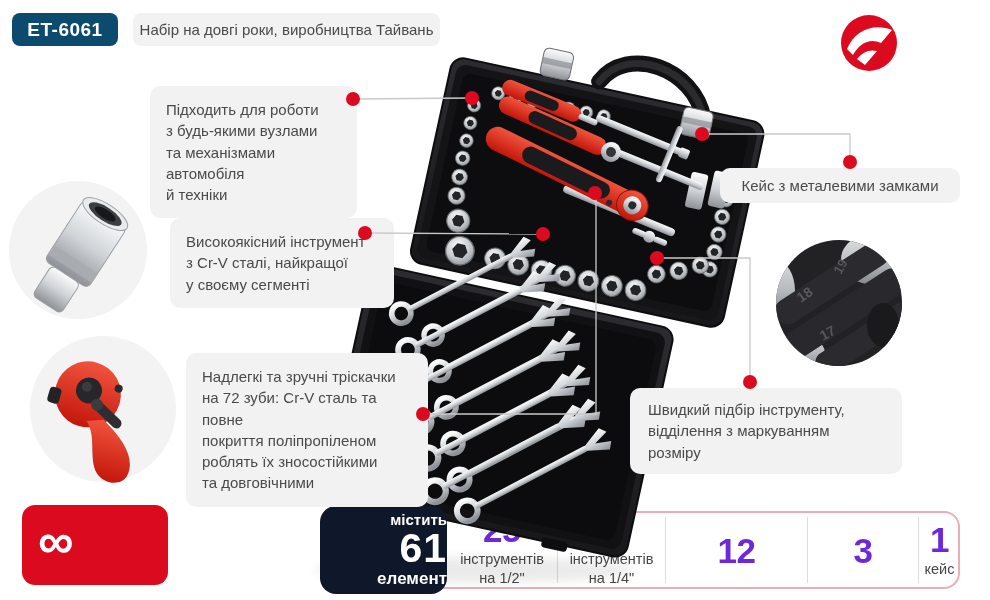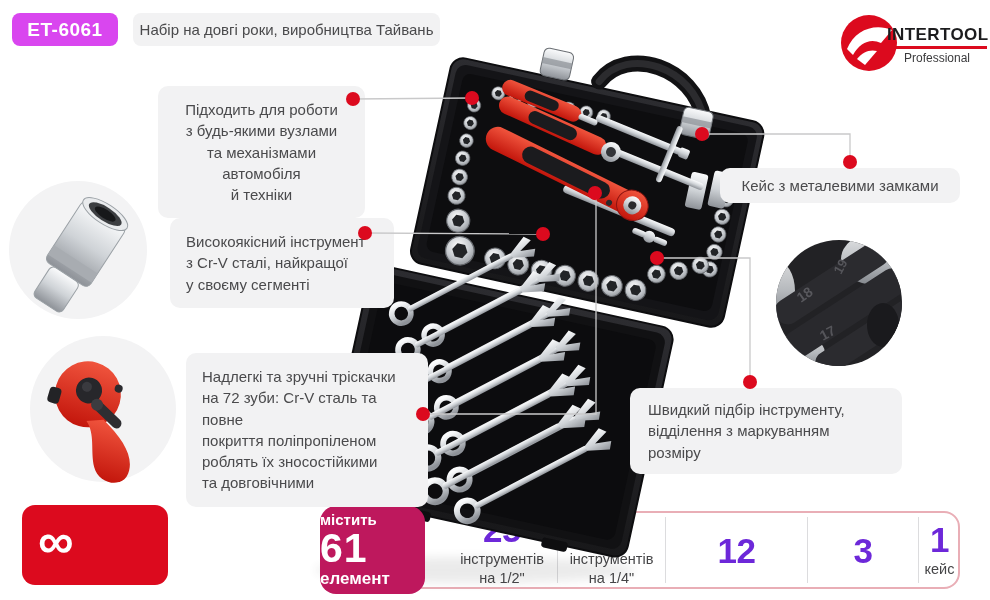--- a/index.html
+++ b/index.html
@@ -7,21 +7,21 @@
     width:990px;height:600px;position:relative;overflow:hidden;
     background:#ffffff;
     font-family:"Liberation Sans","DejaVu Sans",sans-serif;
     -webkit-font-smoothing:antialiased;
   }
   .abs{position:absolute;}
 
   
   .model-badge{
     left:12px;top:13px;width:106px;height:33px;
-    background:#d946ef;border-radius:8px;color:#fff;
+    background:#0c4a6e;border-radius:8px;color:#fff;
     font-size:19px;font-weight:800;letter-spacing:.5px;
     display:flex;align-items:center;justify-content:center;
   }
   .tagline-box{
     left:133px;top:13px;width:307px;height:33px;
     background:#f2f2f3;border-radius:8px;color:#4a4a4c;
     font-size:15px;display:flex;align-items:center;justify-content:center;text-align:right;
   }
 
   
@@ -31,42 +31,42 @@
   .logo-brand{font-size:17px;font-weight:800;color:#1c1c1e;letter-spacing:.4px;line-height:1;}
   .logo-rule{height:2.5px;background:#dc0a1e;margin-top:3px;}
   .logo-sub{font-size:12px;color:#3a3a3c;margin-top:2px;text-align:center;}
 
   
   .callout{
     background:#f2f2f3;border-radius:10px;color:#4a4a4c;
     font-size:15px;line-height:1.42;white-space:pre-line;
     padding:13px 16px;box-sizing:border-box;z-index:3;
   }
-  .co-fit{left:158px;top:86px;width:207px;text-align:center;}
+  .co-fit{left:150px;top:86px;width:207px;}
   .co-quality{left:170px;top:218px;width:224px;}
   .co-ratchets{left:186px;top:353px;width:242px;}
   .co-case{left:720px;top:168px;width:240px;padding:7px 14px;text-align:center;}
   .co-marking{left:630px;top:388px;width:272px;padding:11px 18px;}
 
   
   .warranty{
     left:22px;top:505px;width:146px;height:80px;background:#dc0a1e;border-radius:13px;
     display:flex;align-items:center;gap:11px;padding-left:16px;box-sizing:border-box;color:#fff;
   }
   .inf{font-size:50px;font-weight:800;line-height:.55;transform:translateY(-3px);}
   .warranty-text{font-size:16.5px;font-weight:700;line-height:1.25;white-space:pre-line;}
 
   
   .stats-bar{
     left:322px;top:511px;width:638px;height:78px;background:#fff;
     border:2px solid #e9aeb6;border-radius:16px;box-sizing:border-box;
   }
   .summary-box{
-    left:320px;top:506px;width:105px;height:88px;background:#be185d;border-radius:16px;
-    color:#fff;display:flex;flex-direction:column;align-items:flex-start;justify-content:center;z-index:2;
+    left:320px;top:506px;width:127px;height:88px;background:#0f172a;border-radius:16px;
+    color:#fff;display:flex;flex-direction:column;align-items:flex-end;justify-content:center;z-index:2;
   }
   .summary-contains{font-size:15px;font-weight:700;}
   .summary-count{font-size:41px;font-weight:800;line-height:1.02;letter-spacing:1px;}
   .summary-unit{font-size:17px;font-weight:600;}
   .stat-col{top:517px;height:66px;display:flex;flex-direction:column;align-items:center;justify-content:center;box-sizing:border-box;}
   .stat-col.b{border-left:1px solid #dcdcde;}
   .sc1{left:447px;width:110px;} .sc2{left:557px;width:108px;}
   .sc3{left:665px;width:142px;} .sc4{left:807px;width:111px;} .sc5{left:918px;width:42px;}
   .stat-value{font-size:35px;font-weight:800;color:#6d28d9;line-height:1;letter-spacing:-.5px;}
   .stat-label{font-size:14.5px;color:#454547;line-height:1.3;text-align:center;white-space:pre-line;margin-top:3px;}
@@ -280,25 +280,20 @@
 
 <div class="abs model-badge">ET-6061</div>
 <div class="abs tagline-box">Набір на довгі роки, виробництва Тайвань</div>
 
 <div class="abs logo">
   <svg class="logo-mark" width="58" height="58" viewBox="0 0 58 58">
     <circle cx="29" cy="29" r="28" fill="#dc0a1e"></circle>
     <path d="M7,35 C15,16 34,9 52,16 L41,29 C31,24 20,28 13,41 Z" fill="#ffffff"></path>
     <path d="M17,45 C22,38 30,35 37,37 L25,51 Z" fill="#ffffff"></path>
   </svg>
-  <div class="logo-text">
-    <div class="logo-brand">INTERTOOL</div>
-    <div class="logo-rule"></div>
-    <div class="logo-sub">Professional</div>
-  </div>
 </div>
 
 <div class="abs callout co-fit">Підходить для роботи
 з будь-якими вузлами
 та механізмами автомобіля
 й техніки</div>
 <div class="abs callout co-case">Кейс з металевими замками</div>
 <div class="abs callout co-quality">Високоякісний інструмент
 з Cr-V сталі, найкращої
 у своєму сегменті</div>

